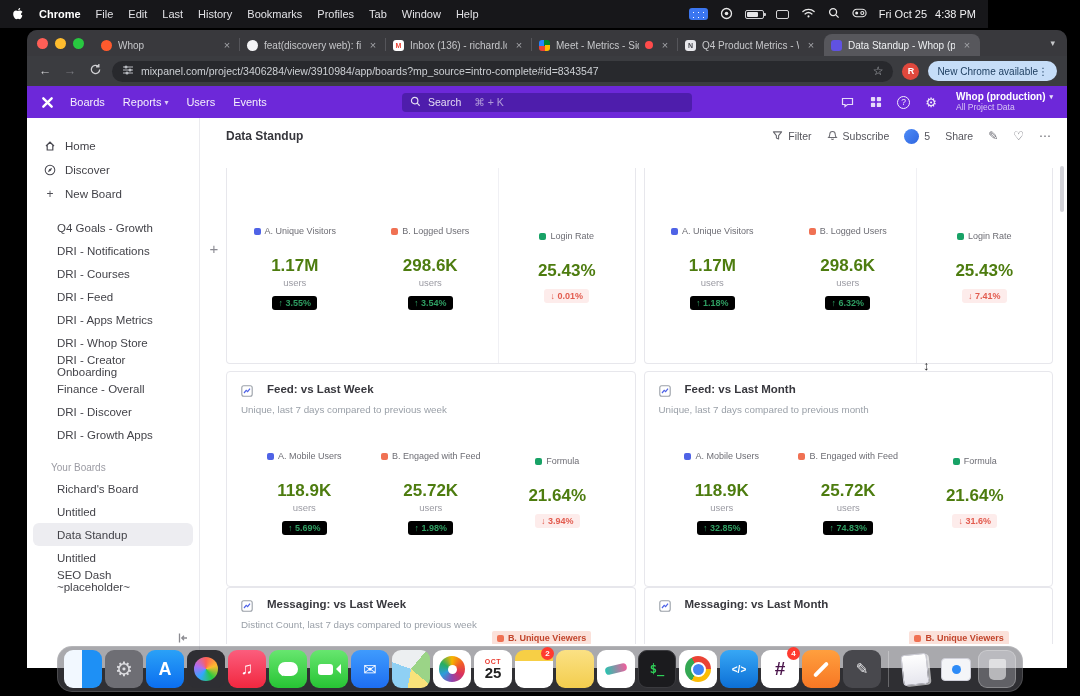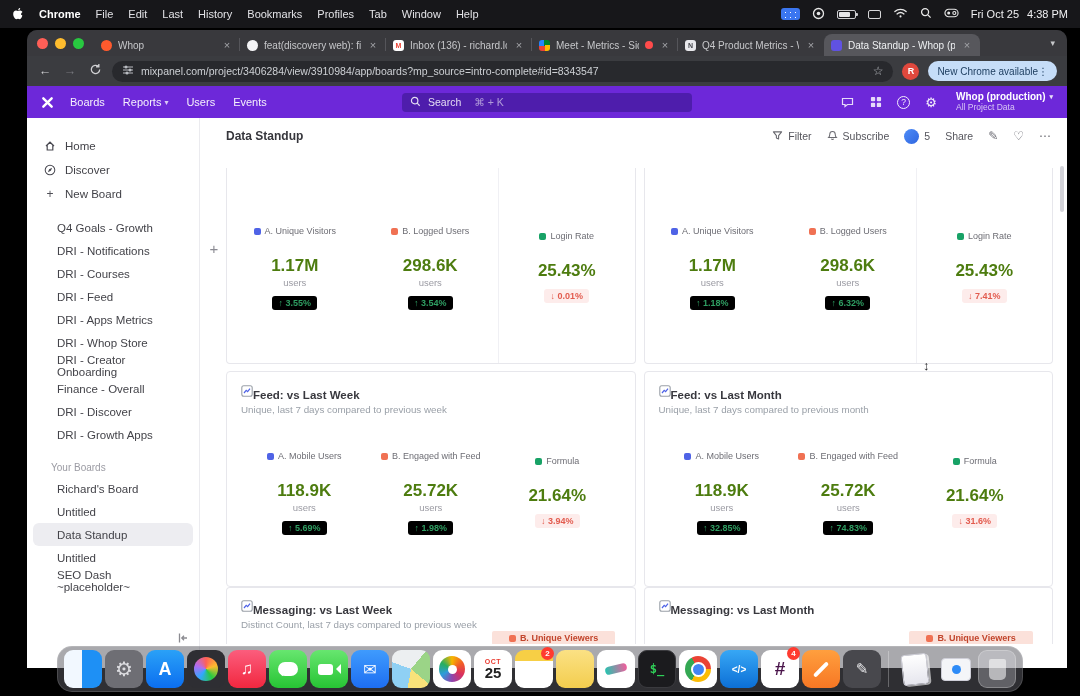--- a/index.html
+++ b/index.html
@@ -1,21 +1,21 @@
 <!DOCTYPE html>
 <html><head>
 <meta charset="utf-8">
 <style>
   *{box-sizing:border-box;margin:0;padding:0}
   html,body{width:1080px;height:696px;overflow:hidden}
   body{font-family:"Liberation Sans",sans-serif;background:#000}
   .screen{position:relative;width:1080px;height:696px;background:#000;overflow:hidden}
 
   
-  .menubar{position:absolute;top:0;left:0;width:1080px;height:28px;background:#17171a;display:flex;align-items:center;padding:0 12px;color:#e8e8ea;font-size:11px;z-index:50}
+  .menubar{position:absolute;top:0;left:0;width:988px;height:28px;background:#17171a;display:flex;align-items:center;padding:0 12px;color:#e8e8ea;font-size:11px;z-index:50}
   .mb-left{display:flex;align-items:center;gap:15px}
   .mb-apple{display:flex;align-items:center}
   .mb-app{font-weight:700;color:#fff}
   .mb-item{color:#e2e2e6}
   .mb-right{margin-left:auto;display:flex;align-items:center;gap:12px}
   .kbd-ind{width:19px;height:12px;border-radius:3px;background:#3b76f0;background-image:radial-gradient(#fff 0.8px,transparent 1px);background-size:5px 5px;background-position:2px 2px}
   .batt{position:relative;width:19px;height:9px;border:1px solid #cfcfd2;border-radius:2px}
   .batt::before{content:"";position:absolute;left:1px;top:1px;bottom:1px;width:11px;background:#e6e6e8;border-radius:1px}
   .batt::after{content:"";position:absolute;right:-3px;top:2px;width:2px;height:3px;background:#cfcfd2;border-radius:0 1px 1px 0}
   .disp{width:13px;height:9px;border:1.4px solid #d6d6d8;border-radius:2px}
@@ -115,28 +115,28 @@
   .sq{width:7px;height:7px;border-radius:2px;display:inline-block;flex:none}
   .sq.blue{background:#4f63e6}.sq.orange{background:#f07153}.sq.green{background:#18a266}
   .value{font-size:17px;font-weight:700;color:#4d7c0f;margin-top:20px}
   .unit{font-size:9.5px;color:#9b9ba3;margin-top:1px}
   .unit:empty{display:none}
   .pill{margin-top:8px;font-size:9px;font-weight:700;padding:2px 6px;border-radius:3px;white-space:nowrap}
   .pill.green{background:#000000;color:#2f9e62}
   .pill.red{background:#fdeceb;color:#e25b4e}
   .row-feed{margin-top:7px;height:216px}
   .card-feed{padding:11px 14px}
-  .card-head{display:flex;align-items:flex-end;gap:0}
+  .card-head{display:flex;align-items:flex-start;gap:14px}
   .card-title{font-size:11.5px;font-weight:700;color:#38383e;white-space:nowrap}
   .card-sub{font-size:9.8px;color:#9aa0a8;margin-top:3px;white-space:nowrap}
   .card-feed .metrics{margin-top:36px}
   .card-feed .metric:last-child{padding-top:5px}
   .row-msg{height:57px}
   .card-msg{padding:10px 14px;border-bottom:none;border-radius:4px 4px 0 0;overflow:hidden}
-  .chip{position:absolute;left:65%;top:43px;display:flex;gap:4px;align-items:center;background:#fbe1da;color:#c2452c;font-size:9px;font-weight:600;padding:2px 17px;border-radius:2px;white-space:nowrap}
+  .chip{position:absolute;left:65%;top:43px;display:flex;gap:4px;align-items:center;background:#fbe1da;color:#c2452c;font-size:9px;font-weight:600;padding:2px 5px;border-radius:2px;white-space:nowrap}
   .chip .sq{background:#f07153}
   .add-card{position:absolute;left:6px;top:86px;width:16px;height:16px;display:flex;align-items:center;justify-content:center;color:#8a8a92;font-size:15px}
   .add-card::before{content:"+"}
   .resize-cursor{position:absolute;left:723px;top:204px;font-size:13px;font-weight:700;color:#1b1b1f;text-shadow:0 0 2px #fff,0 1px 2px #fff}
   .resize-cursor::before{content:"↕"}
   .scroll-thumb{position:absolute;right:3px;top:12px;width:4px;height:46px;background:#d4d4da;border-radius:2px}
 
   
   .dock{position:absolute;left:50%;transform:translateX(-50%);bottom:4px;height:46px;background:rgba(90,90,98,.52);border:1px solid rgba(255,255,255,.14);border-radius:15px;display:flex;align-items:center;gap:3px;padding:0 6px;z-index:60}
   .dock-item{position:relative;width:38px;height:38px;border-radius:9px;display:flex;flex-direction:column;align-items:center;justify-content:center;flex:none}

